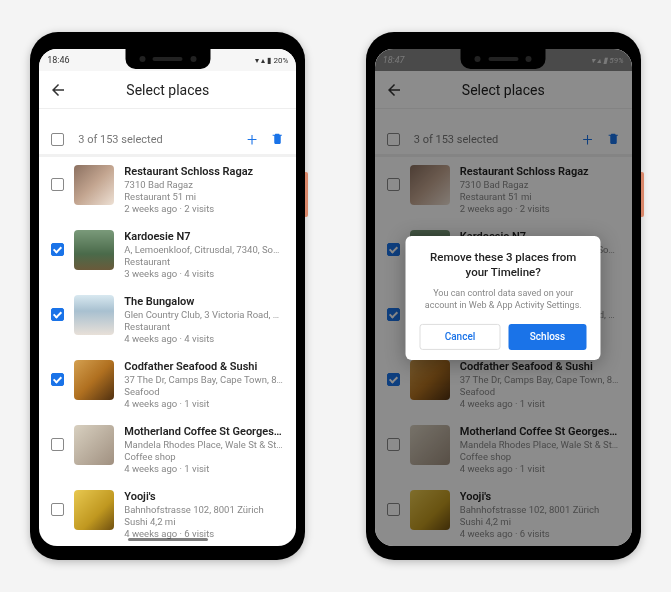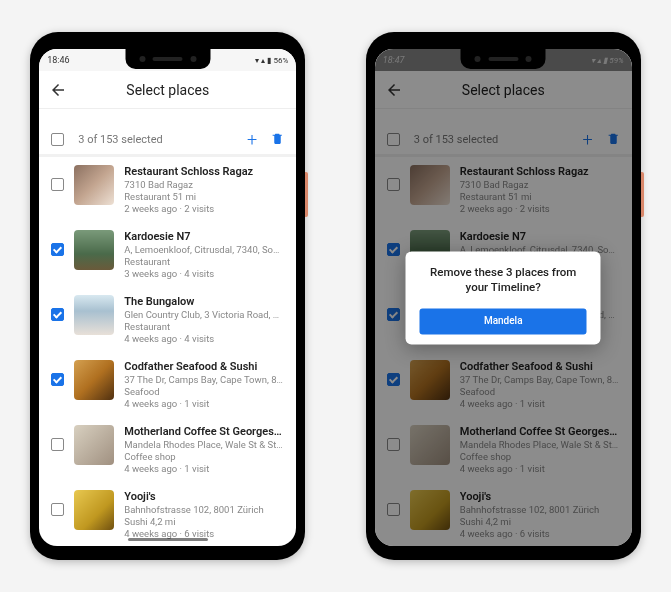--- a/index.html
+++ b/index.html
@@ -149,21 +149,21 @@
         <span class="notch-dot"></span>
         <span class="notch-slot"></span>
         <span class="notch-dot"></span>
       </div>
     <div class="statusbar">
       <span>18:46</span>
       <span class="status-right">
         <span>▾</span>
         <span>▴</span>
         <span>▮</span>
-        <span>56%</span>
+        <span>20%</span>
       </span>
     </div>
     <div class="appbar">
       <span class="back-arrow">
         <svg viewBox="0 0 24 24" width="18" height="18">
             <path d="M20 11H7.8l5.6-5.6L12 4l-8 8 8 8 1.4-1.4L7.8 13H20z" fill="#333"></path>
           </svg>
       </span>
       <span class="appbar-title">Select places</span>
     </div>
@@ -339,19 +339,21 @@
             <div class="place-name">Yooji's</div>
             <div class="place-addr">Bahnhofstrasse 102, 8001 Zürich</div>
             <div class="place-type">Sushi 4,2 mi</div>
             <div class="place-meta">4 weeks ago · 6 visits</div>
           </div>
         </div>
       </div>
     <div class="dim-overlay"></div>
     <div class="dialog">
       <div class="dialog-title">Remove these 3 places from your Timeline?</div>
+      <div class="dialog-body2">You can control data saved on your account in Web &amp; App Activity Settings.</div>
       <div class="dialog-actions">
-        <div class="btn btn-remove">Mandela</div>
+        <div class="btn btn-cancel">Cancel</div>
+        <div class="btn btn-remove">Schloss</div>
       </div>
     </div>
     <div class="home-bar"></div>
   </div>
 </div>
 
 </body></html>

